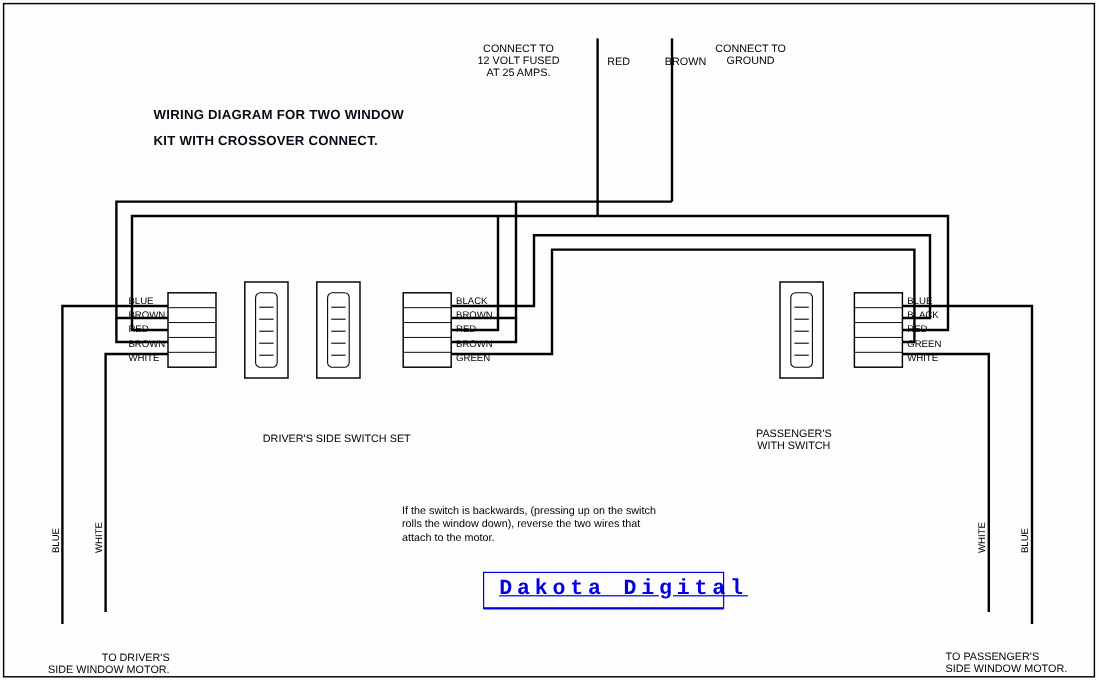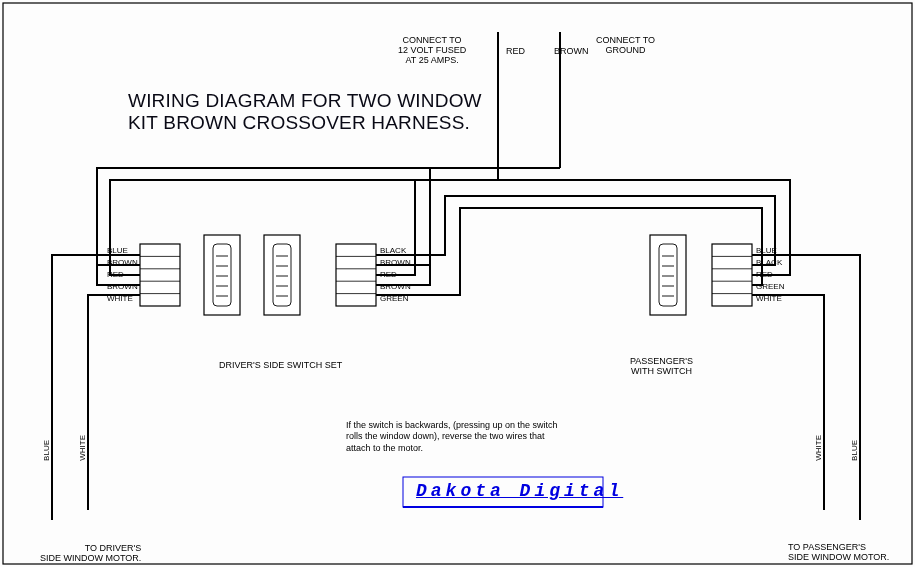--- a/index.html
+++ b/index.html
@@ -29,32 +29,31 @@
   }
   .vert-label {
     position: absolute;
     font-size: 8px;
     color: #000;
     writing-mode: vertical-rl;
     transform: rotate(180deg);
   }
   .title {
     position: absolute;
-    font-size: 19px;
+    font-size: 11px;
     color: #090915;
-    font-weight: normal;
+    font-weight: bold;
     letter-spacing: 0.2px;
   }
   .note {
     position: absolute;
     font-size: 9px;
     color: #000;
     line-height: 1.25;
     width: 220px;
-    margin-left: 11px;
   }
   .brand {
     position: absolute;
     font-family: "Courier New", monospace;
     font-size: 18px;
     color: #0000e0;
     text-decoration: underline;
     letter-spacing: 4px;
     font-weight: bold;
   }
@@ -156,21 +155,21 @@
       <line x1="662" y1="286" x2="674" y2="286"></line>
       <line x1="662" y1="296" x2="674" y2="296"></line>
     </g>
   </g>
 
   <rect x="403" y="477" width="200" height="30" fill="none" stroke="#0000e0" stroke-width="1"></rect>
   <line x1="403" y1="507" x2="603" y2="507" stroke="#0000e0" stroke-width="2"></line>
 </svg>
 
 <div class="title" style="left:128px; top:90px;">WIRING DIAGRAM FOR TWO WINDOW</div>
-<div class="title" style="left:128px; top:112px;">KIT BROWN CROSSOVER HARNESS.</div>
+<div class="title" style="left:128px; top:112px;">KIT WITH CROSSOVER CONNECT.</div>
 
 <div class="label" style="left:398px; top:17px; text-align:center;">CONNECT TO
 12 VOLT FUSED
 AT 25 AMPS.</div>
 <div class="label" style="left:596px; top:17px;">CONNECT TO
 GROUND</div>
 <div class="label" style="left:506px; top:28px;">RED</div>
 <div class="label" style="left:554px; top:28px; text-align:right;">BROWN</div>
 
 <div class="pin-label" style="left:107px; top:247px;">BLUE</div>
@@ -202,13 +201,13 @@
 
 <div class="vert-label" style="left:42px; top:440px;">BLUE</div>
 <div class="vert-label" style="left:78px; top:435px;">WHITE</div>
 <div class="vert-label" style="left:814px; top:435px;">WHITE</div>
 <div class="vert-label" style="left:850px; top:440px;">BLUE</div>
 
 <div class="note" style="left:335px; top:420px;">If the switch is backwards, (pressing up on the
 switch rolls the window down), reverse the two
 wires that attach to the motor.</div>
 
-<div class="brand" style="left:416px; top:481px;font-style:italic;">Dakota Digital</div>
+<div class="brand" style="left:416px; top:481px;">Dakota Digital</div>
 
 </body></html>

